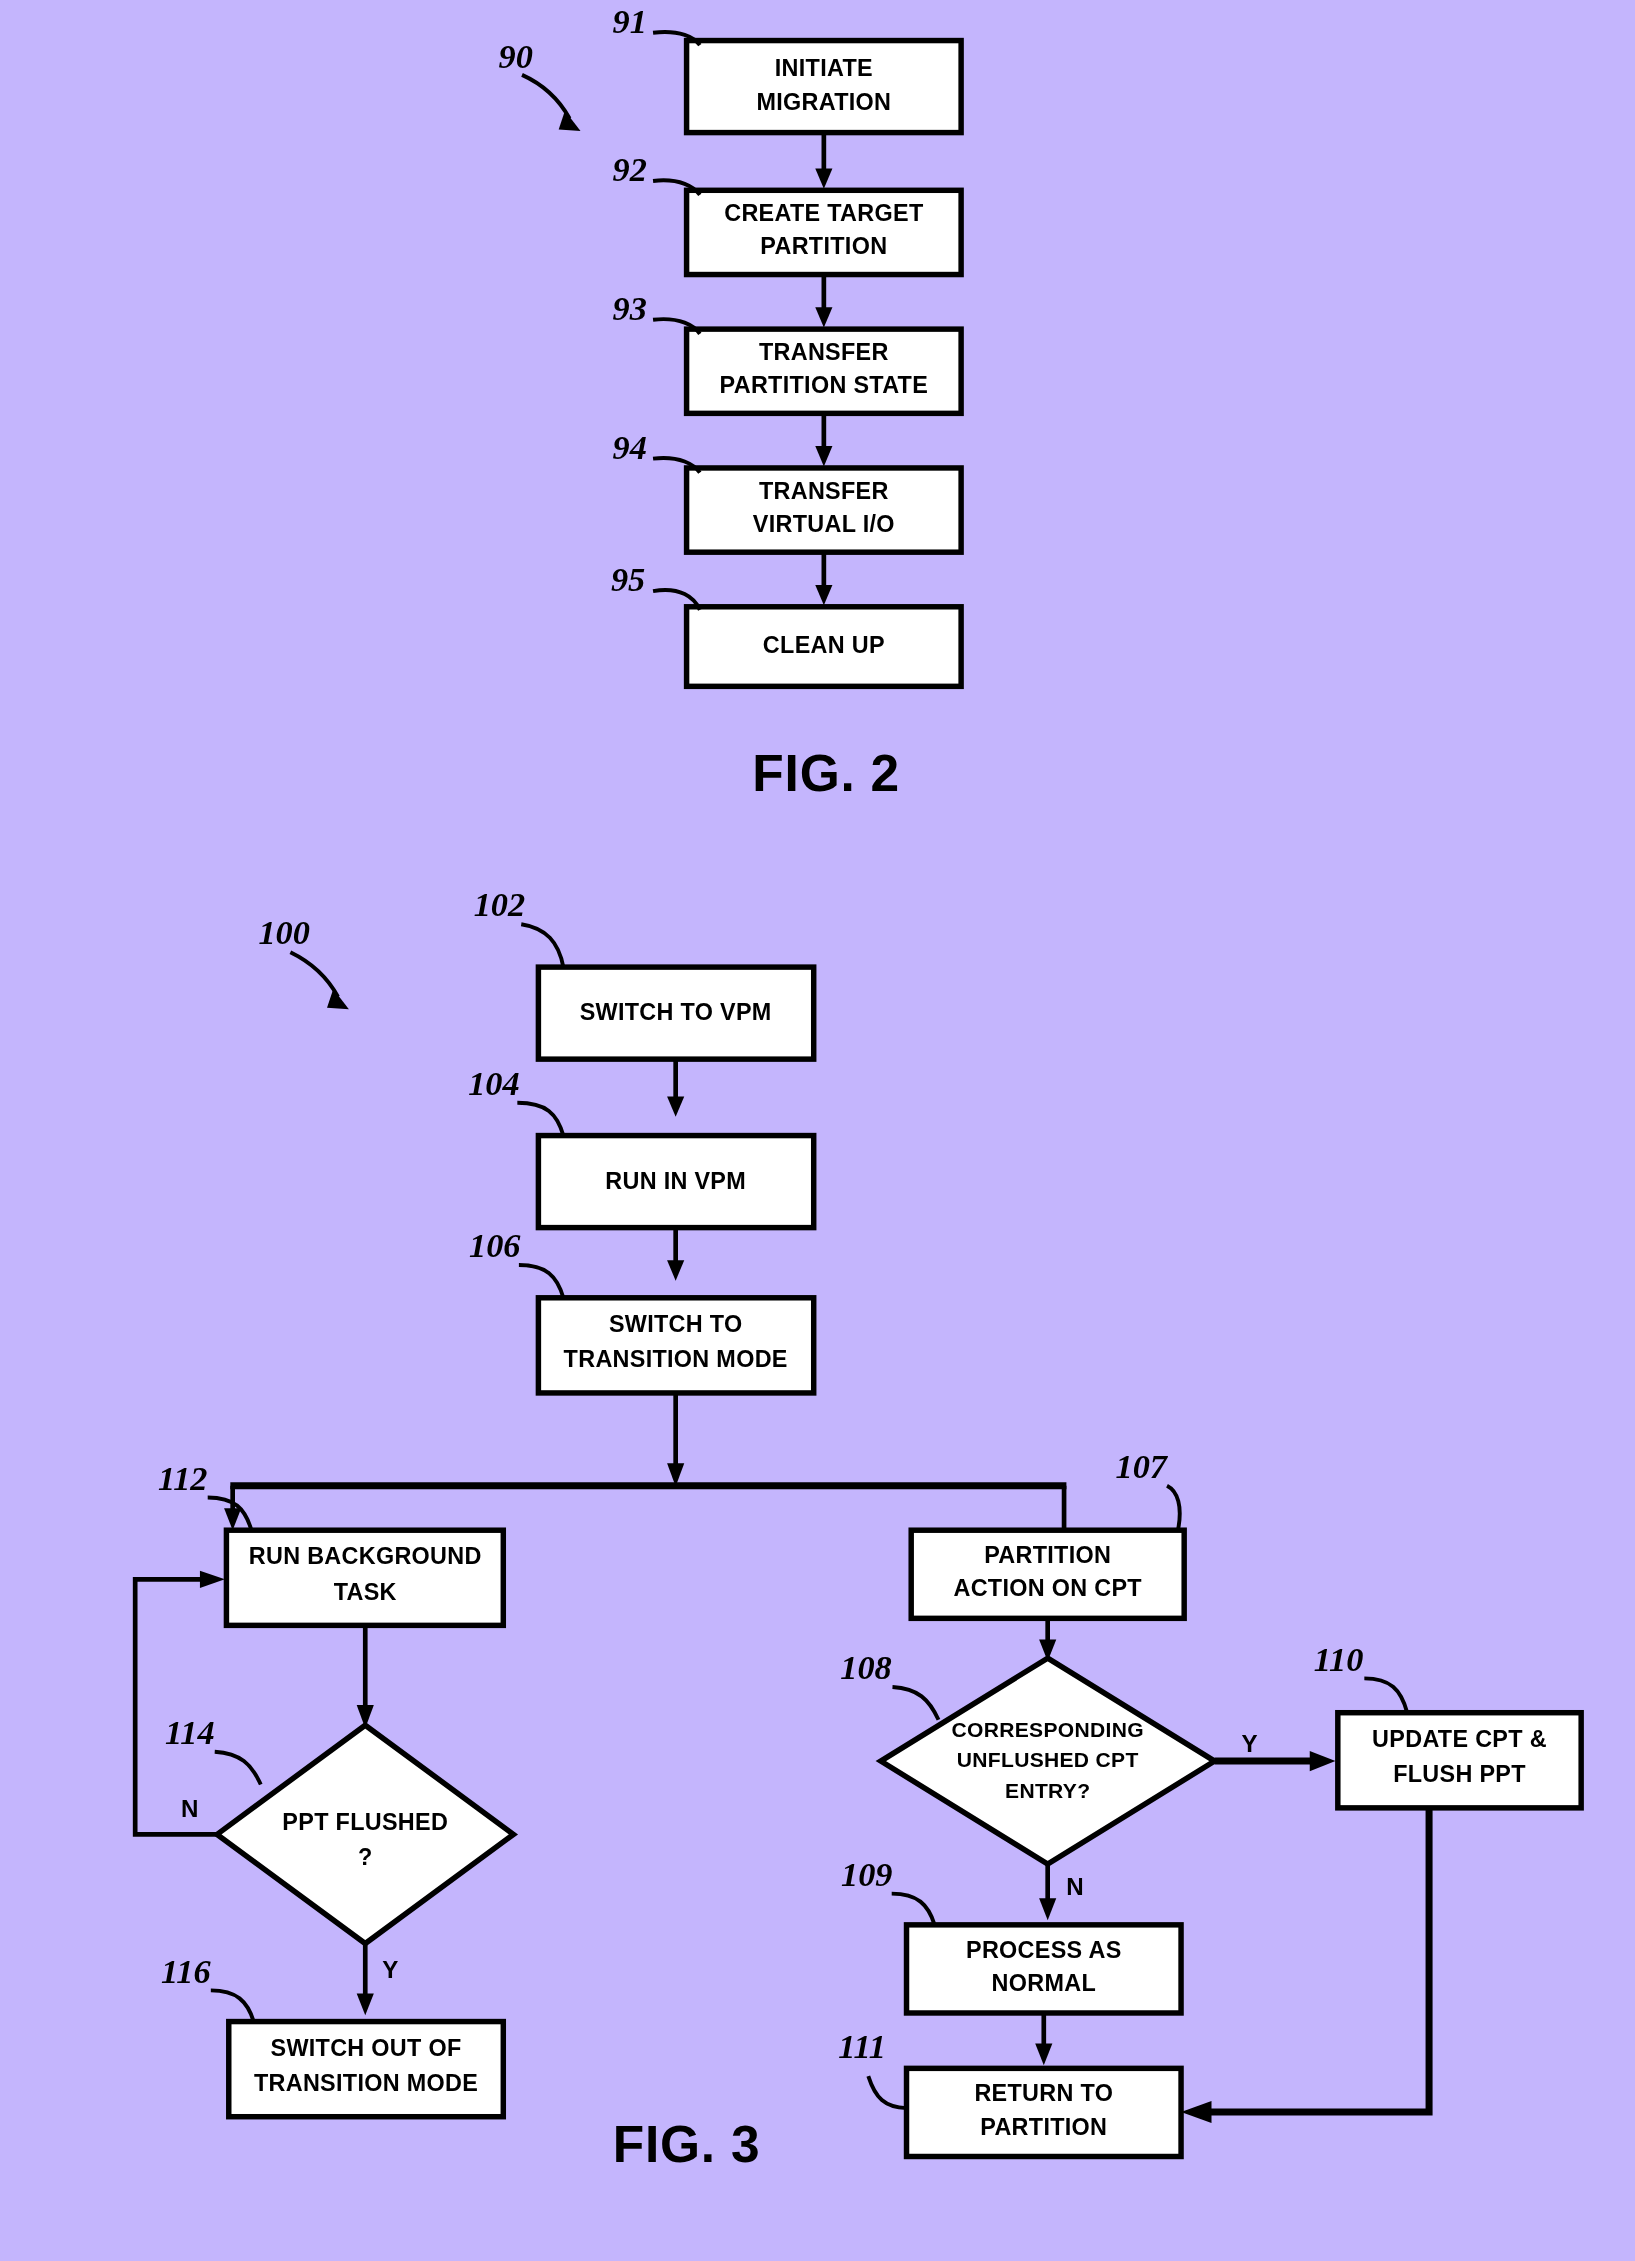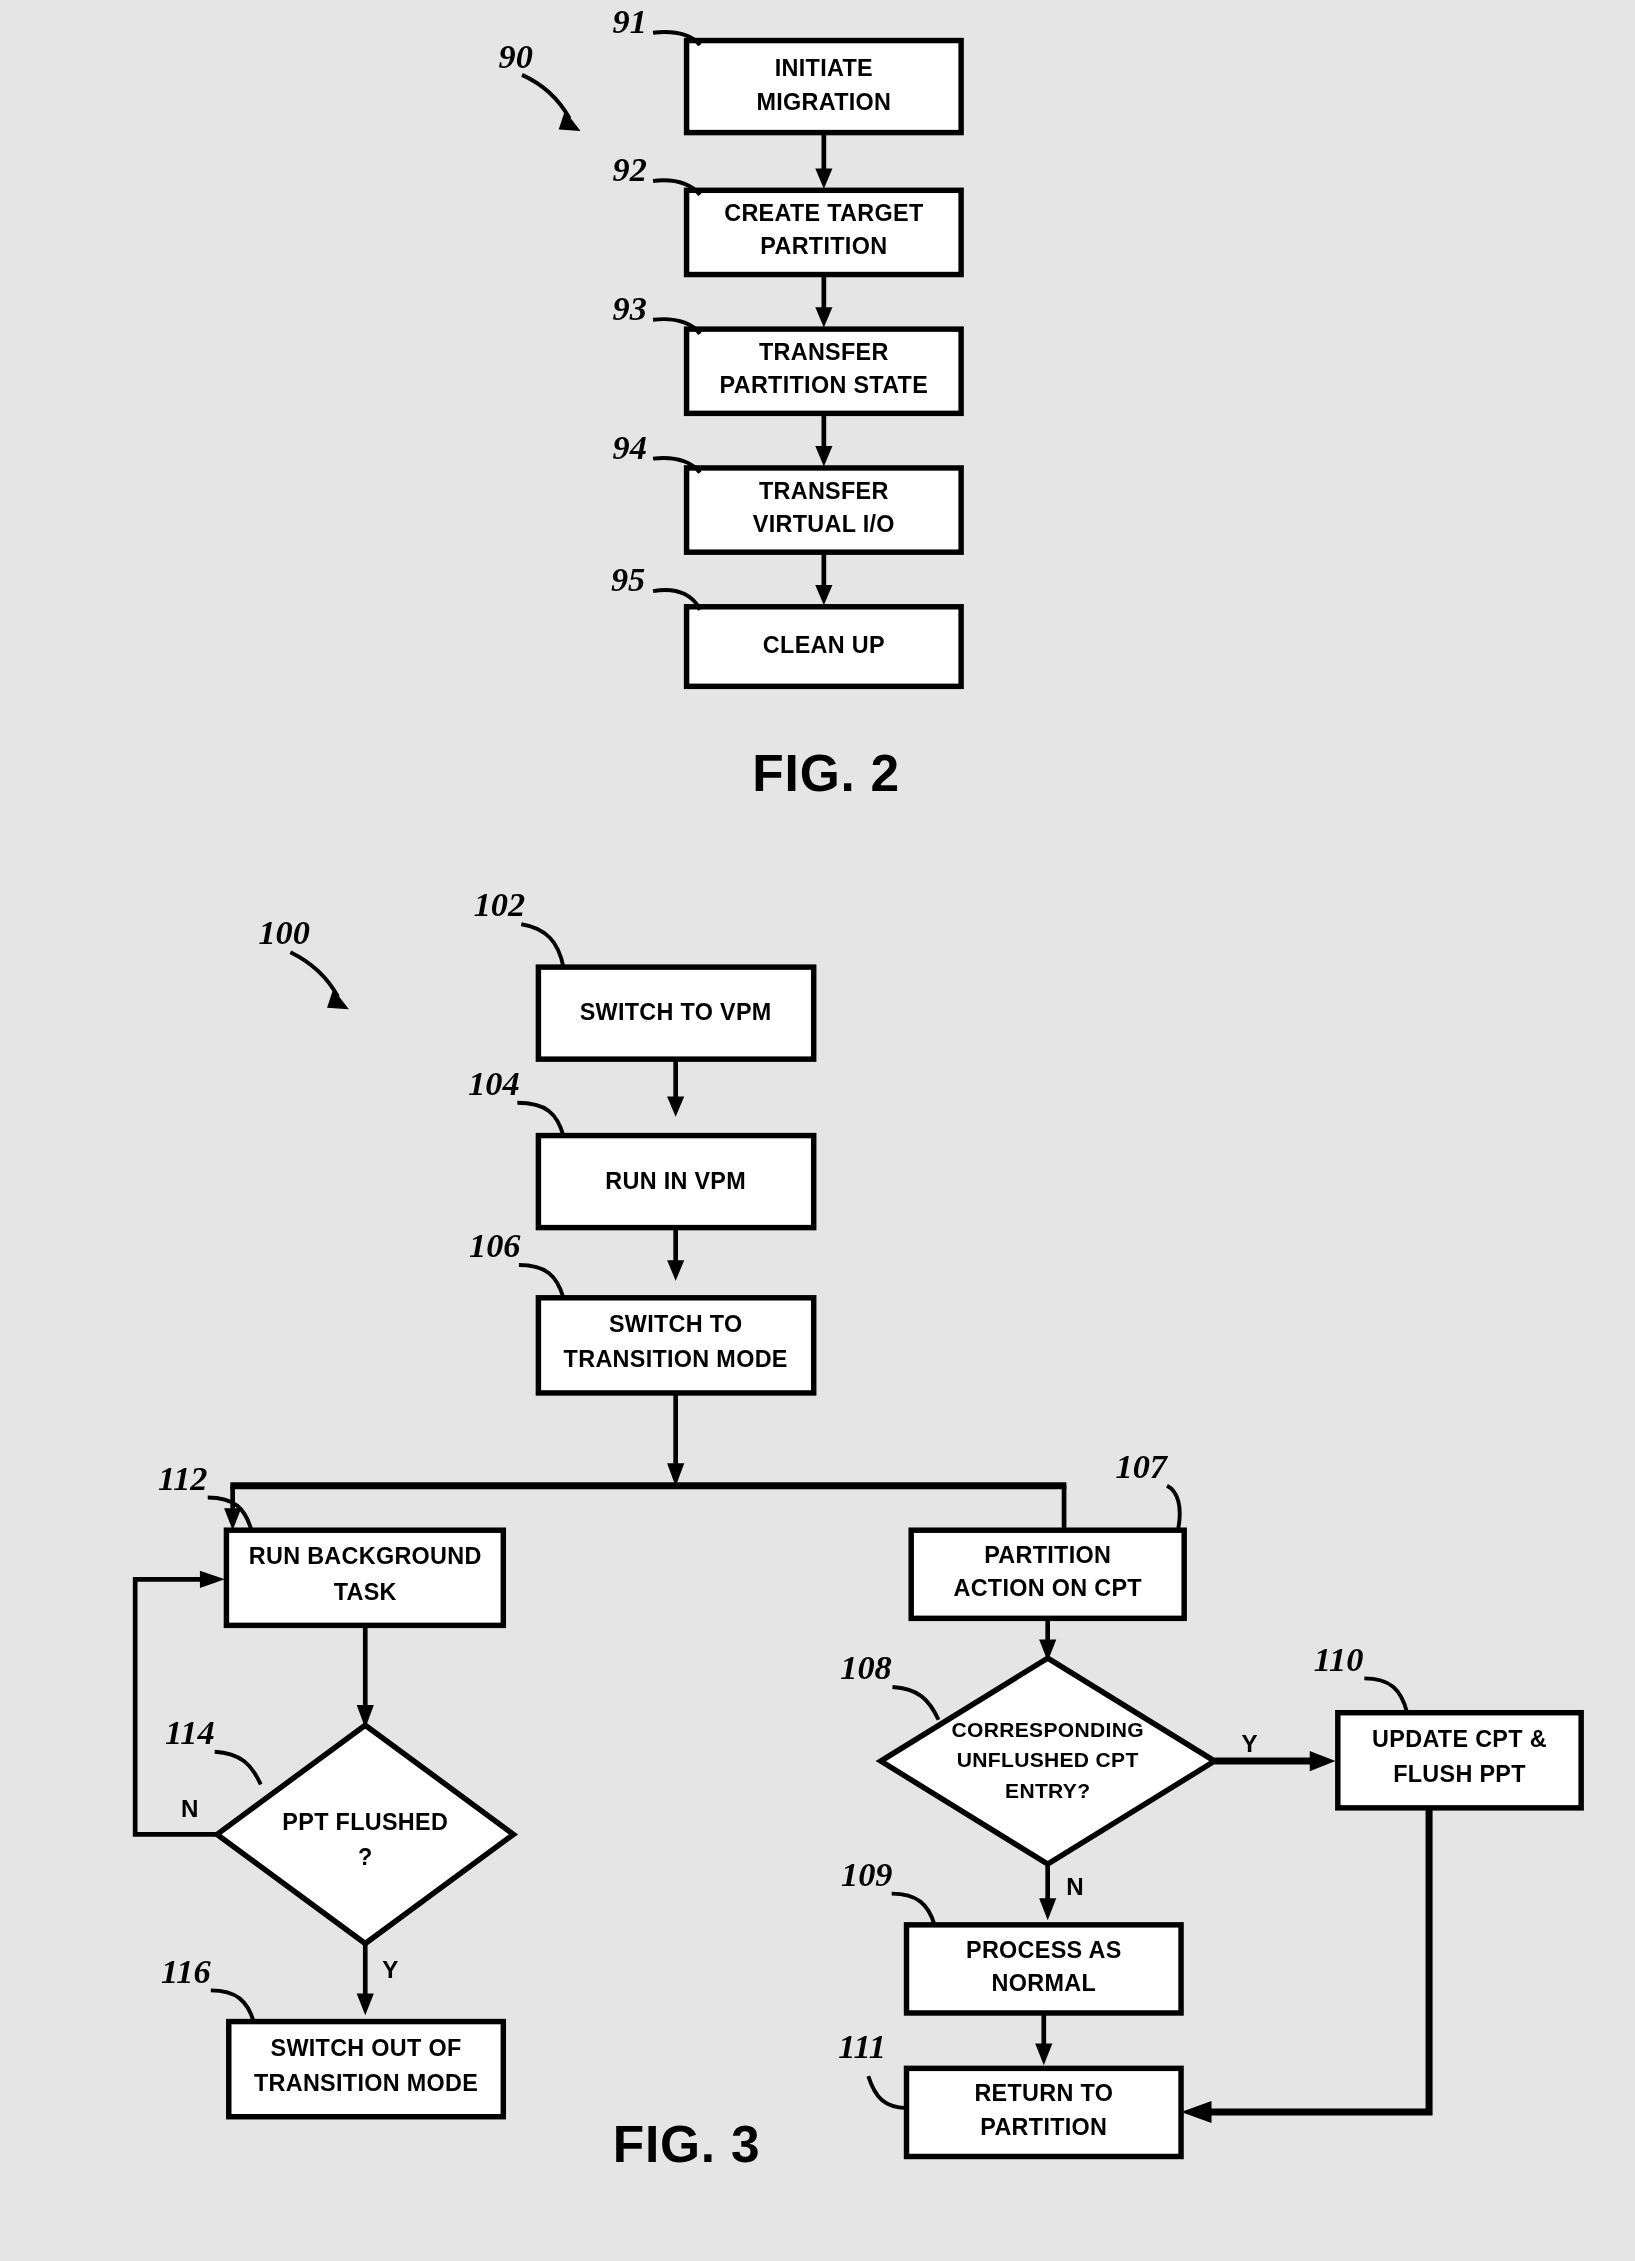--- a/index.html
+++ b/index.html
@@ -10,21 +10,21 @@
   body {
     width: 1636px;
     height: 2261px;
     font-family: "Liberation Sans", sans-serif;
     overflow: hidden;
   }
   #sheet {
     position: relative;
     width: 1636px;
     height: 2261px;
-    background: #e5e5e5;
+    background: #c4b5fd;
   }
   svg#figure {
     position: absolute;
     left: 0; top: 0;
     width: 1636px;
     height: 2261px;
     display: block;
   }
   .box {
     fill: #ffffff;

